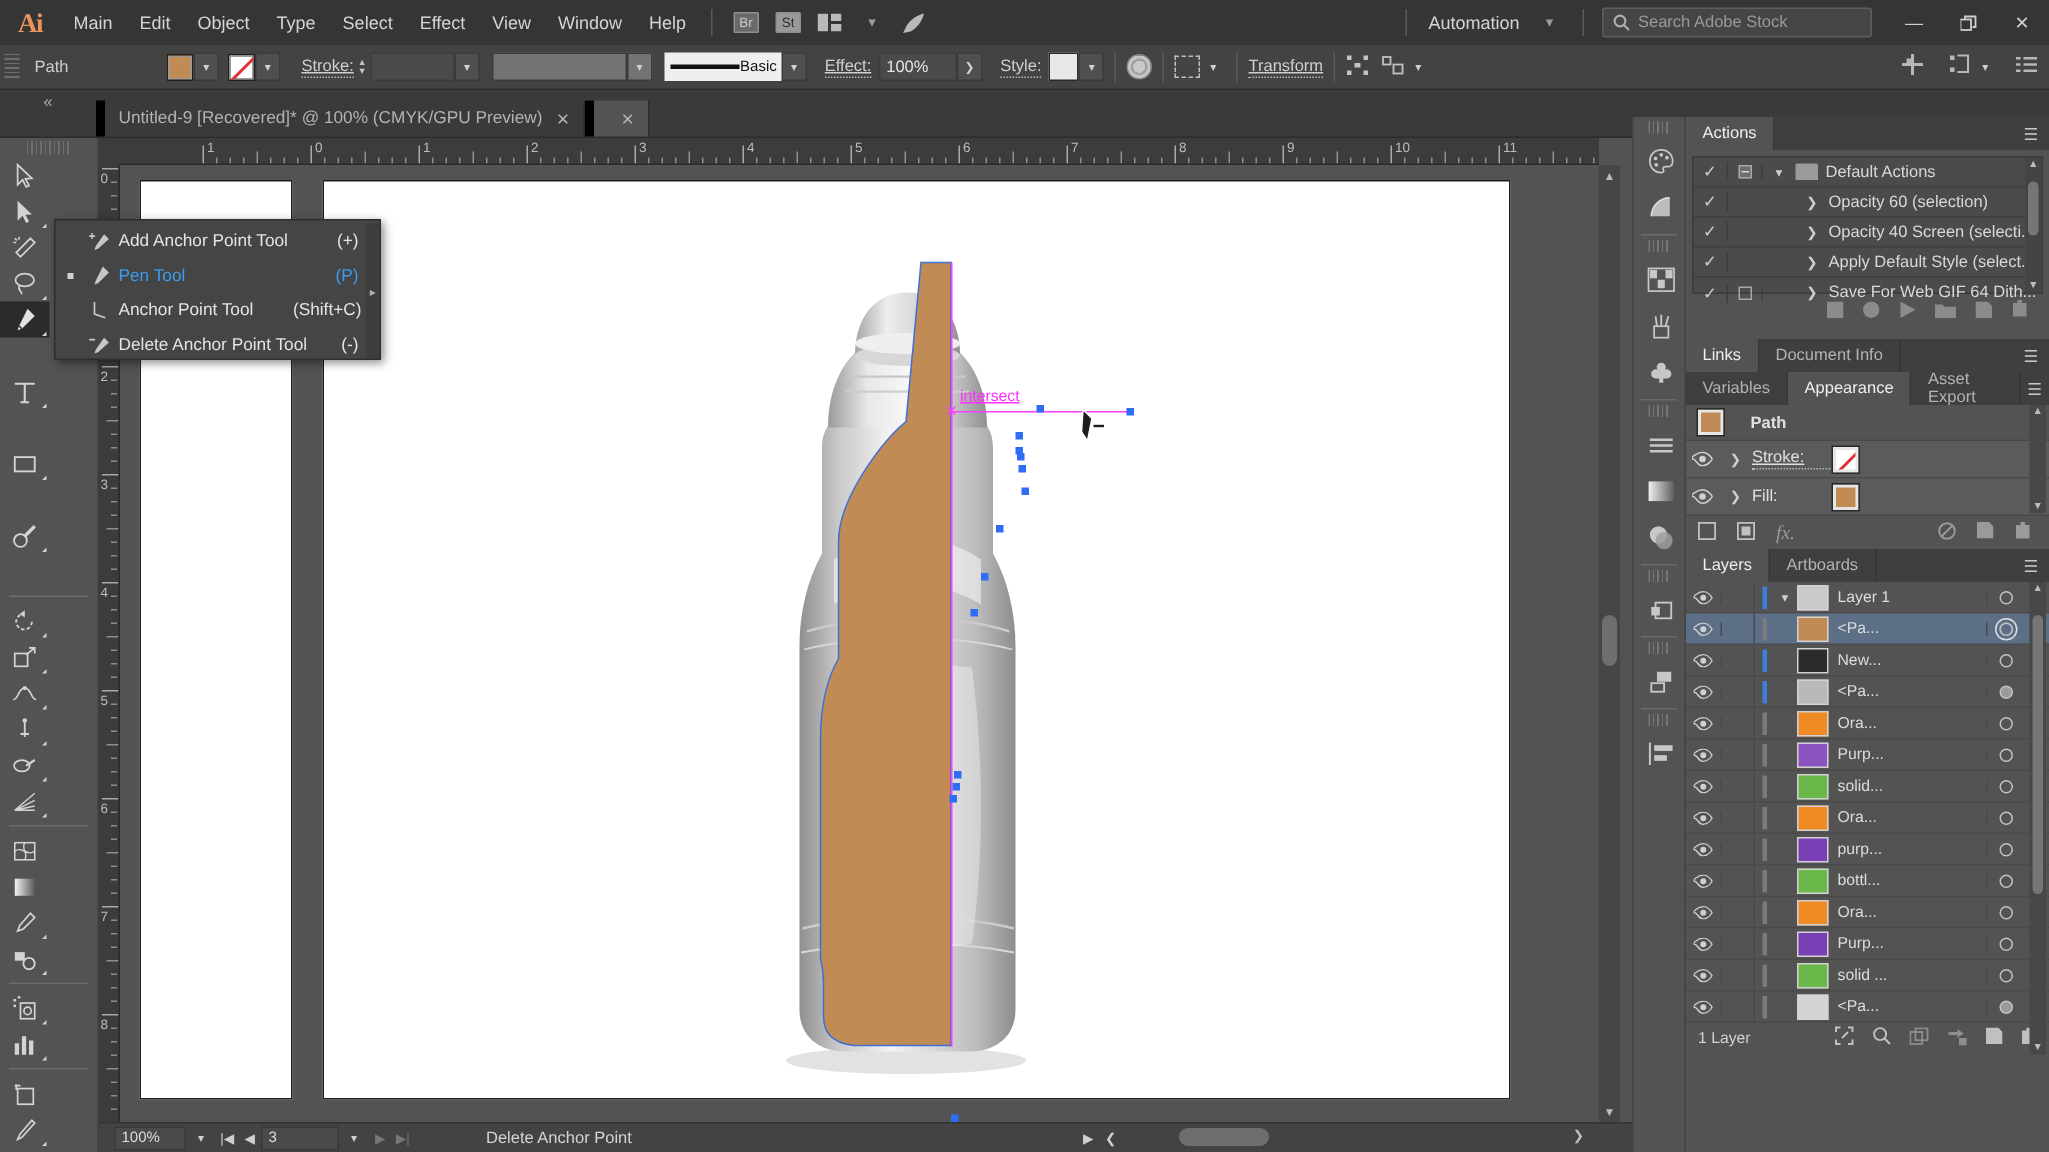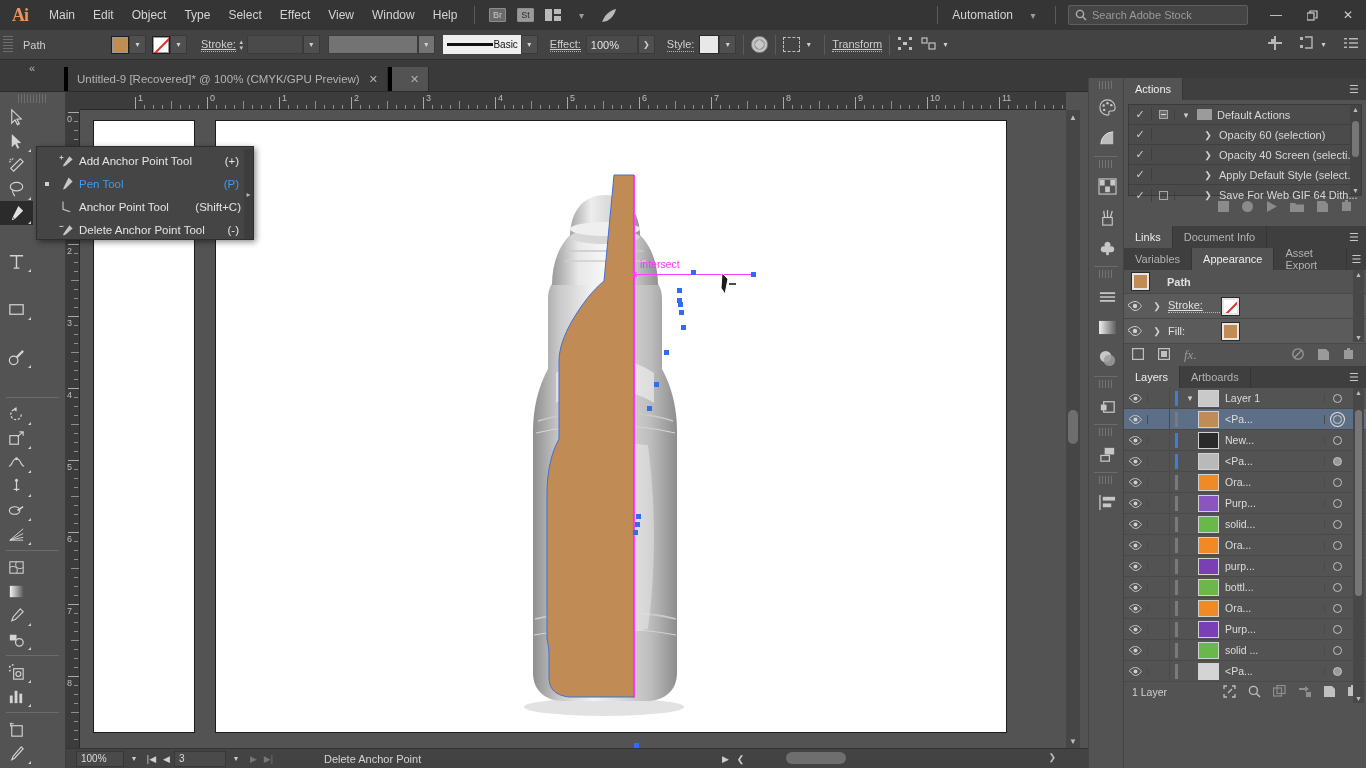--- a/index.html
+++ b/index.html
@@ -104,21 +104,21 @@
     position:absolute; left:0; top:60px; width:1366px; height:32px;
     background:#3a3a3a; border-bottom:1px solid #2b2b2b; display:flex; align-items:flex-end;
   }
   .collapse-arrows {
     width:64px; height:32px; color:#b4b4b4; font-size:11px;
     display:flex; align-items:flex-start; justify-content:center; padding-top:3px;
   }
   .tab {
     height:24px; display:flex; align-items:center; padding:0 9px;
     font-size:11.5px; color:#b3b3b3; background:#3a3a3a;
-    border-right:1px solid #2b2b2b; border-left:4px solid #000000;margin-top:41px;
+    border-right:1px solid #2b2b2b; border-left:6px solid #000000;margin-top:41px;
   }
   .tab.active { background:#535353; color:#eaeaea; }
   .tab-close { margin-left:9px; color:#b0b0b0; font-size:11px; }
 
   
   .toolbar {
     position:absolute; left:0; top:92px; width:66px; height:676px;
     background:#535353; border-right:1px solid #3e3e3e;
   }
   .tb-grip { height:9px; background:repeating-linear-gradient(to right,#6e6e6e 0px,#6e6e6e 1px,transparent 1px,transparent 3px);
@@ -174,21 +174,21 @@
   .artboard-a {
     position:absolute; left:13px; top:10px; width:102px; height:613px;
     background:#ffffff; border:1px solid #1d1d1d;
   }
   .artboard-b {
     position:absolute; left:135px; top:10px; width:792px; height:613px;
     background:#ffffff; border:1px solid #1d1d1d;
   }
   .bottle { position:absolute; left:270px; top:52px; width:250px; height:560px; }
   .smart-label {
-    position:absolute; left:560px; top:148px; color:#ff30ff; font-size:10.5px; z-index:8;
+    position:absolute; left:560px; top:148px; color:#ff30ff; font-size:10.5px; z-index:8;text-decoration:underline;
   }
   .guide-h {
     position:absolute; left:553px; top:164px; width:120px; height:1px; background:#ff3dff; z-index:7;
   }
   .guide-x {
     position:absolute; left:550px; top:160px; color:#ff3dff; font-size:10px; line-height:9px; z-index:7;
   }
   .anchor {
     position:absolute; width:5px; height:5px; background:#2f6df5; z-index:9;
   }

